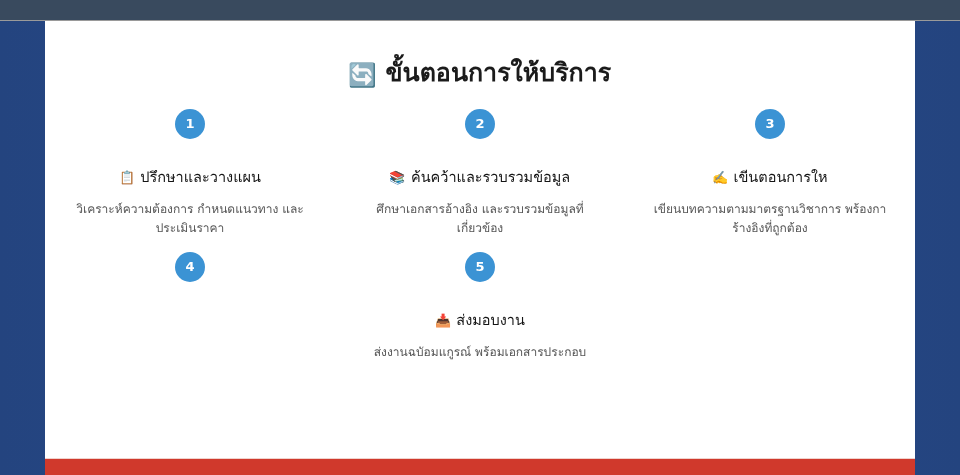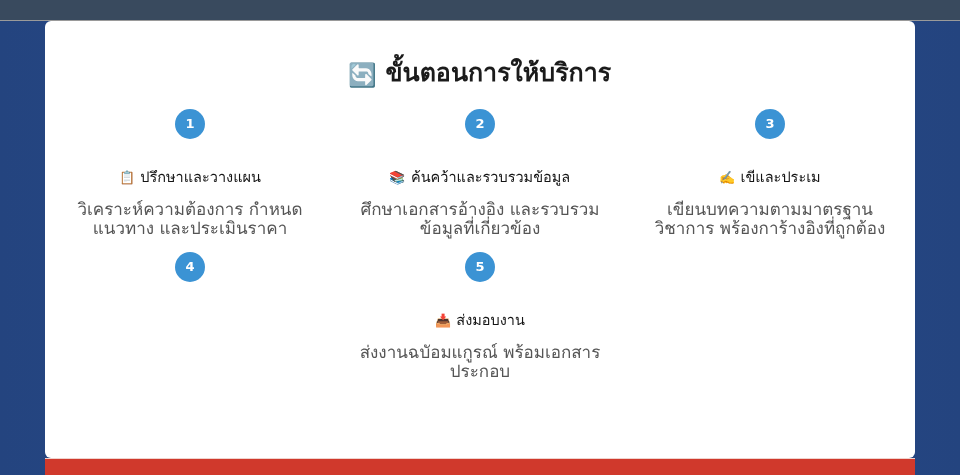--- a/index.html
+++ b/index.html
@@ -36,21 +36,20 @@
   }
 
   
   #content-card {
     position: absolute;
     top: 21px;
     left: 45px;
     width: 870px;
     height: 437px;
     background: #ffffff;
-    border-radius: 6px;
   }
 
   
   #bottom-bar {
     position: absolute;
     left: 45px;
     top: 458px;
     width: 870px;
     height: 17px;
     background: #d0392c;
@@ -112,21 +111,21 @@
     line-height: 20px;
     margin-bottom: 12px;
     white-space: nowrap;
   }
   .step-title .step-icon {
     font-size: 13px;
     margin-right: 5px;
     vertical-align: 0px;
   }
   .step-desc {
-    font-size: 17px;
+    font-size: 12px;
     color: #555555;
     line-height: 19px;
   }
 </style>
 </head>
 <body>
 
 <div id="page">
 
   <div id="top-bar"></div>
@@ -151,21 +150,21 @@
         <div class="step-badge">2</div>
         <div class="step-title">
           <span class="step-icon">📚</span><span>ค้นคว้าและรวบรวมข้อมูล</span>
         </div>
         <div class="step-desc">ศึกษาเอกสารอ้างอิง และรวบรวมข้อมูลที่เกี่ยวข้อง</div>
       </div>
 
       <div class="step-item">
         <div class="step-badge">3</div>
         <div class="step-title">
-          <span class="step-icon">✍️</span><span>เขีและประเม</span>
+          <span class="step-icon">✍️</span><span>เขีนตอนการให</span>
         </div>
         <div class="step-desc">เขียนบทความตามมาตรฐานวิชาการ พร้องการ้างอิงที่ถูกต้อง</div>
       </div>
 
       <div class="step-item">
         <div class="step-badge">4</div>
       </div>
 
       <div class="step-item">
         <div class="step-badge">5</div>

